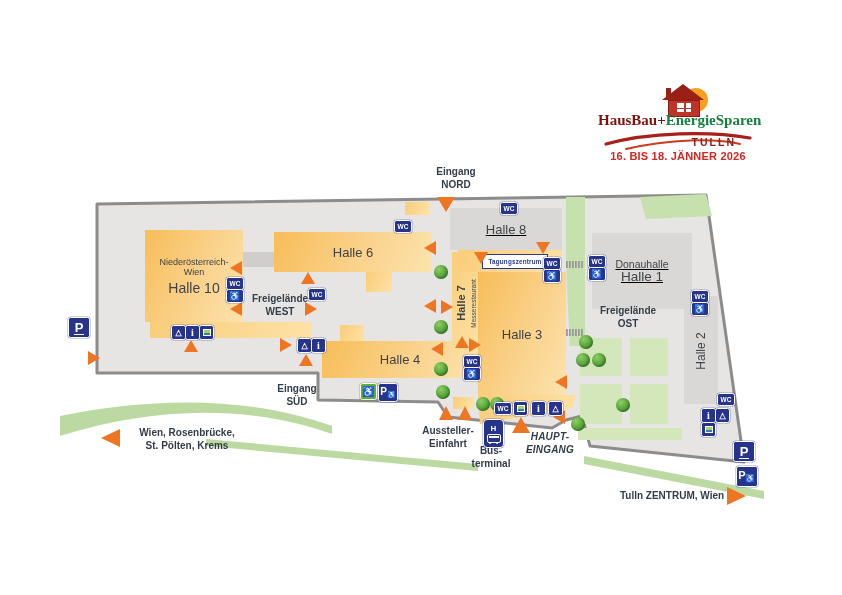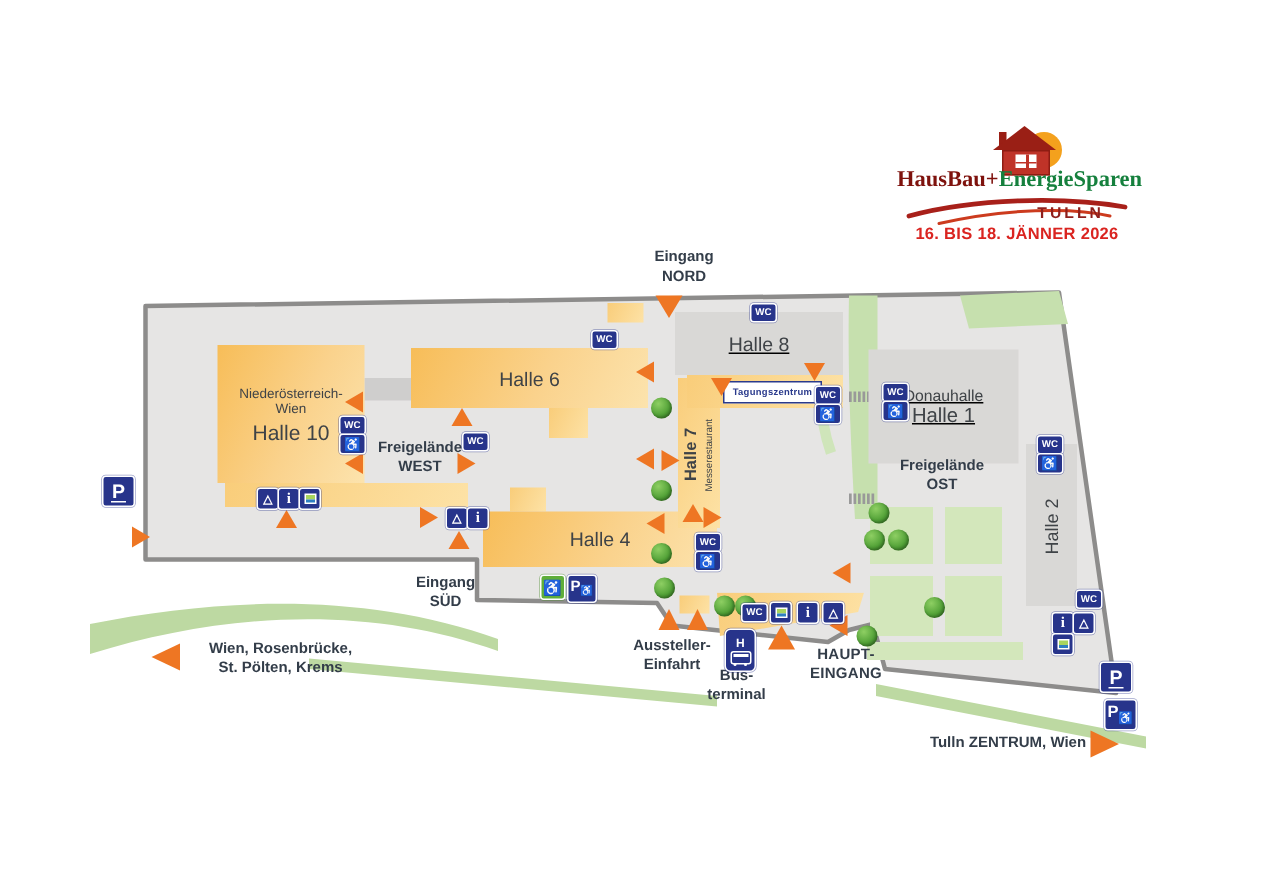--- a/index.html
+++ b/index.html
@@ -87,21 +87,21 @@
       <rect x="572" y="329" width="1.8" height="7"></rect>
         <rect x="575" y="329" width="1.8" height="7"></rect>
       <rect x="578" y="329" width="1.8" height="7"></rect>
         <rect x="581" y="329" width="1.8" height="7"></rect>
     </g>
   </svg>
 
   <div class="hall-g" style="left:450px;top:208px;width:112px;height:42px;">
     <span class="hname">Halle 8</span>
   </div>
-  <div class="hall-g" style="left:579px;top:233px;width:100px;height:76px;">
+  <div class="hall-g" style="left:592px;top:233px;width:100px;height:76px;">
     <span class="hsmall" style="font-size:10.5px;">Donauhalle</span>
     <span class="hname" style="font-size:13.5px;">Halle 1</span>
   </div>
   <div class="hall-g" style="left:684px;top:296px;width:34px;height:108px;"></div>
   <div class="rotlbl" style="left:666px;top:344px;width:70px;font-size:12px;">Halle 2</div>
 
   <div class="hall-o" style="left:145px;top:230px;width:98px;height:92px;flex-direction:column;">
     <span class="hsmall">Niederösterreich-</span>
     <span class="hsmall">Wien</span>
     <span class="hbig">Halle 10</span>
@@ -119,20 +119,23 @@
 
   <div class="hall-o2" style="left:452px;top:252px;width:28px;height:100px;"></div>
   <div class="rotlbl" style="left:429px;top:297px;width:64px;font-size:11px;font-weight:600;">Halle 7</div>
   <div class="rotlbl" style="left:428px;top:300px;width:90px;font-size:6.5px;">Messerestaurant</div>
 
   <div class="hall-o2" style="left:458px;top:250px;width:104px;height:22px;"></div>
   <div class="tagbox" style="left:482px;top:254px;width:64px;height:13px;">
     <span>Tagungszentrum</span>
   </div>
 
+  <div class="hall-o" style="left:478px;top:272px;width:88px;height:125px;">
+    <span class="hname">Halle 3</span>
+  </div>
   <div class="hall-o2" style="left:478px;top:395px;width:98px;height:29px;clip-path:polygon(0 0,100% 0,96% 45%,2% 100%);"></div>
 
   <div class="hall-o2" style="left:405px;top:202px;width:24px;height:13px;"></div>
   <div class="hall-o2" style="left:453px;top:397px;width:20px;height:12px;"></div>
 
   <div class="tree" style="left:434px;top:265px;"></div>
   <div class="tree" style="left:434px;top:320px;"></div>
   <div class="tree" style="left:434px;top:362px;"></div>
   <div class="tree" style="left:436px;top:385px;"></div>
   <div class="tree" style="left:476px;top:397px;"></div>
@@ -185,21 +188,21 @@
     <div>SÜD</div>
   </div>
   <div class="lbl" style="left:408px;top:425px;width:80px;">
     <div>Aussteller-</div>
     <div>Einfahrt</div>
   </div>
   <div class="lbl" style="left:455px;top:445px;width:72px;">
     <div>Bus-</div>
     <div>terminal</div>
   </div>
-  <div class="lbl bold" style="left:526px;top:431px;width:76px;">
+  <div class="lbl bold" style="left:512px;top:431px;width:76px;font-style:italic;">
     <div>HAUPT-</div>
     <div>EINGANG</div>
   </div>
   <div class="lbl" style="left:127px;top:427px;width:120px;text-align:center;">
     <div>Wien, Rosenbrücke,</div>
     <div>St. Pölten, Krems</div>
   </div>
   <div class="lbl" style="left:618px;top:490px;width:108px;text-align:center;">
     <div>Tulln ZENTRUM, Wien</div>
   </div>

